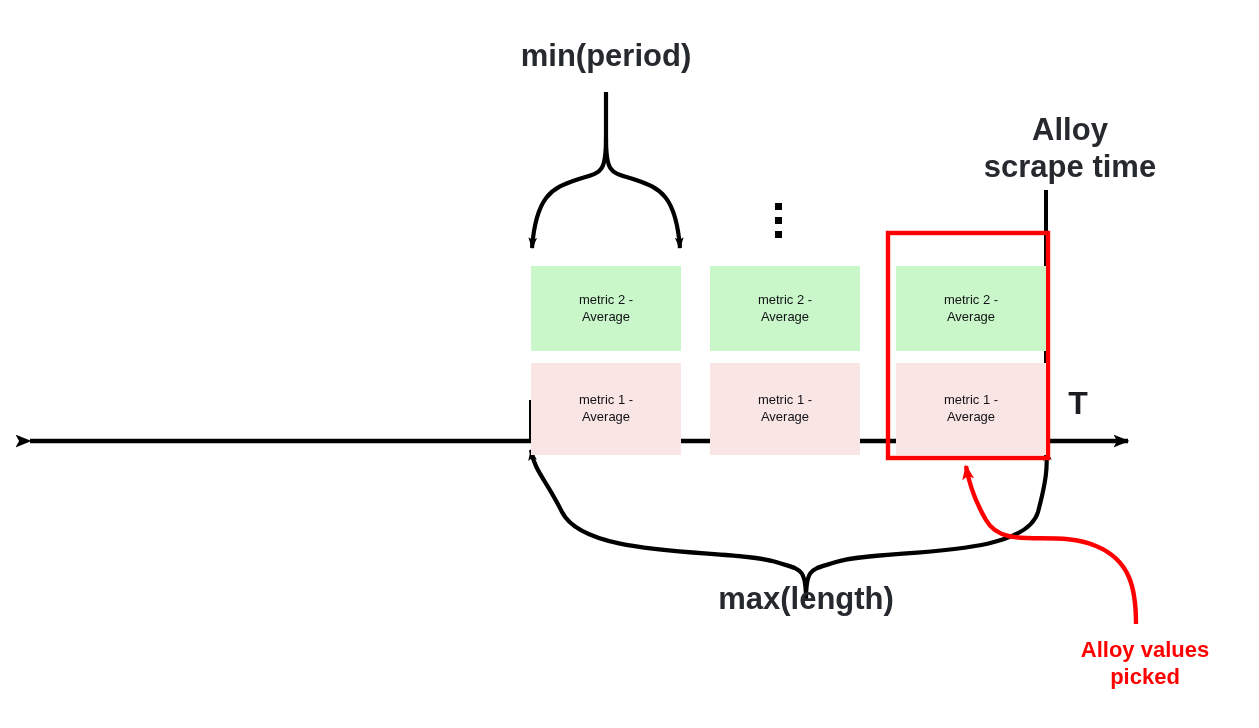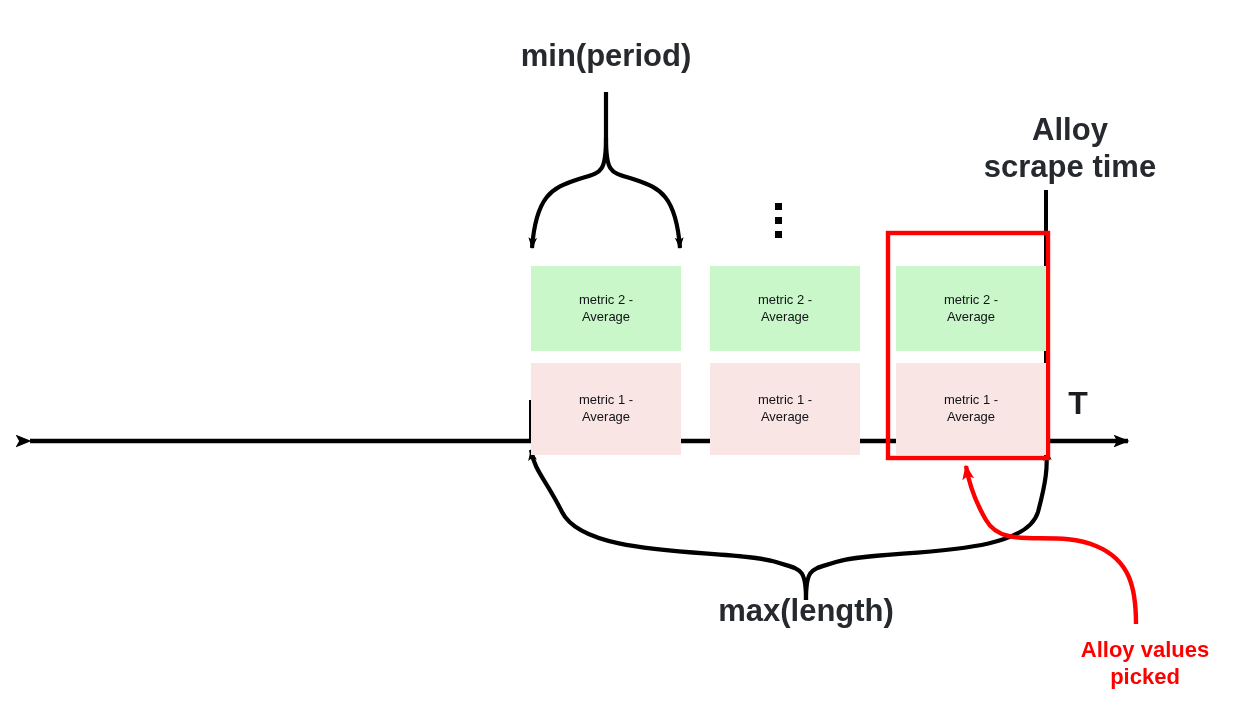--- a/index.html
+++ b/index.html
@@ -129,21 +129,21 @@
                C972,496 968,478 966,466" marker-end="url(#arrowRed)"></path>
     </g>
 
   </svg>
 
   <div class="lbl lbl-big" style="left:446px; top:38px; width:320px;">min(period)</div>
 
   <div class="lbl lbl-big" style="left:930px; top:112px; width:280px;">Alloy
 scrape time</div>
 
-  <div class="lbl lbl-big" style="left:646px; top:593px; width:320px;">max(length)</div>
+  <div class="lbl lbl-big" style="left:646px; top:581px; width:320px;">max(length)</div>
 
   <div class="lbl lbl-red" style="left:1050px; top:637px; width:190px;">Alloy values
 picked</div>
 
   <div class="lbl lbl-T" style="left:1058px; top:385px; width:40px;">T</div>
 
   <div class="ellipsis-dots" style="left:775px; top:203px;">
     <i></i>
       <i></i>
       <i></i>

